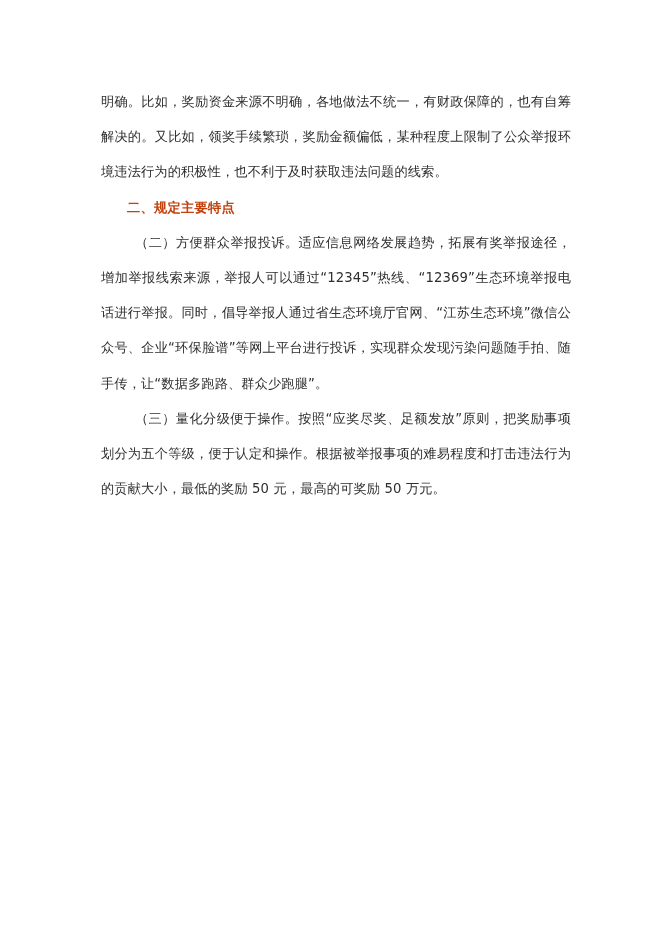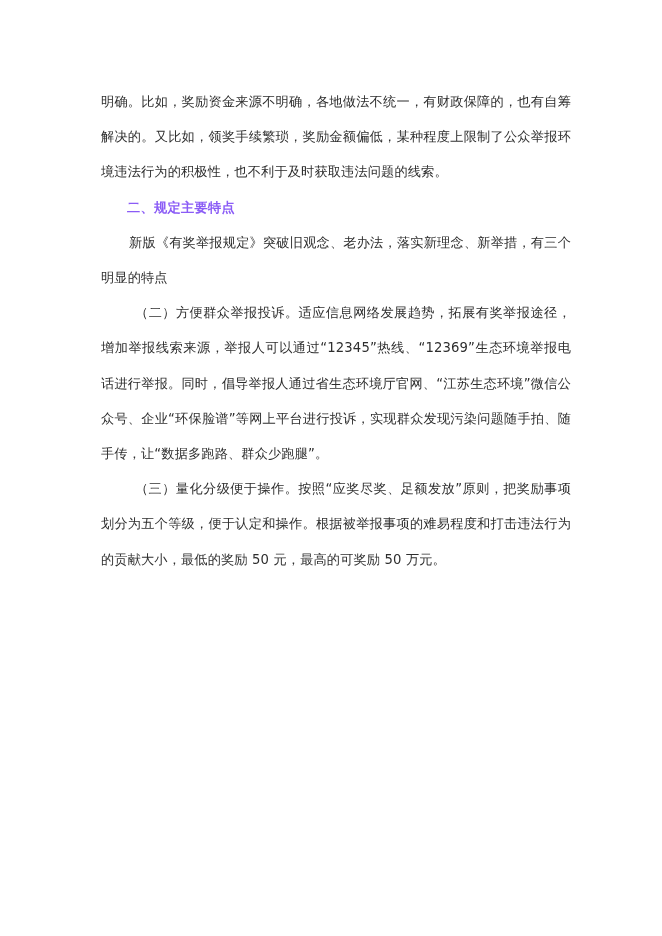--- a/index.html
+++ b/index.html
@@ -54,39 +54,38 @@
 
   
   .para.indent-sub {
     text-indent: 34px;
   }
 
   .heading {
     margin: 0;
     font-size: 13.2px;
     line-height: 35.2px;
-    color: #8b5cf6;
+    color: #c2410c;
     font-weight: 700;
     text-indent: 26px;
     letter-spacing: 0.3px;
   }
 </style>
 </head>
 <body>
 
 <div class="page">
   <div class="page-body">
 
     <p class="para cont">明确。比如，奖励资金来源不明确，各地做法不统一，有财政保障的，也有自筹解决的。又比如，领奖手续繁琐，奖励金额偏低，某种程度上限制了公众举报环境违法行为的积极性，也不利于及时获取违法问题的线索。</p>
 
 
 
     <p class="heading">二、规定主要特点</p>
 
-    <p class="para indent">新版《有奖举报规定》突破旧观念、老办法，落实新理念、新举措，有三个明显的特点</p>
 
 
     <p class="para indent-sub">（二）方便群众举报投诉。适应信息网络发展趋势，拓展有奖举报途径，增加举报线索来源，举报人可以通过“12345”热线、“12369”生态环境举报电话进行举报。同时，倡导举报人通过省生态环境厅官网、“江苏生态环境”微信公众号、企业“环保脸谱”等网上平台进行投诉，实现群众发现污染问题随手拍、随手传，让“数据多跑路、群众少跑腿”。</p>
 
     <p class="para indent-sub">（三）量化分级便于操作。按照“应奖尽奖、足额发放”原则，把奖励事项划分为五个等级，便于认定和操作。根据被举报事项的难易程度和打击违法行为的贡献大小，最低的奖励 50 元，最高的可奖励 50 万元。</p>
 
   </div>
 </div>
 
 </body></html>

